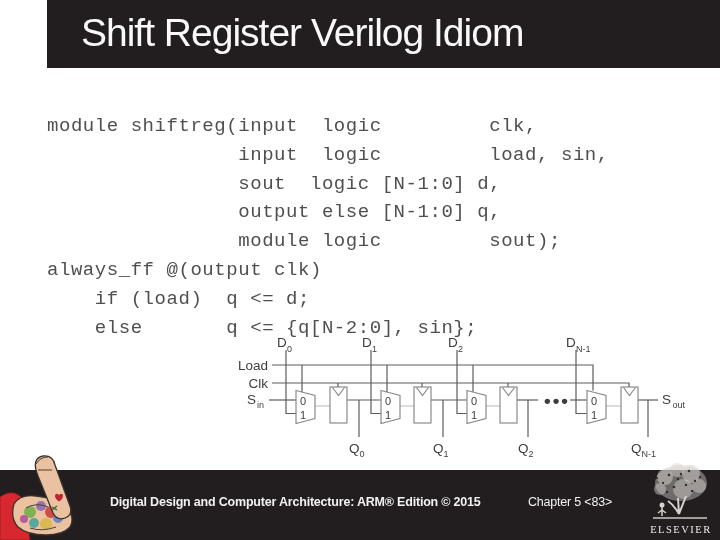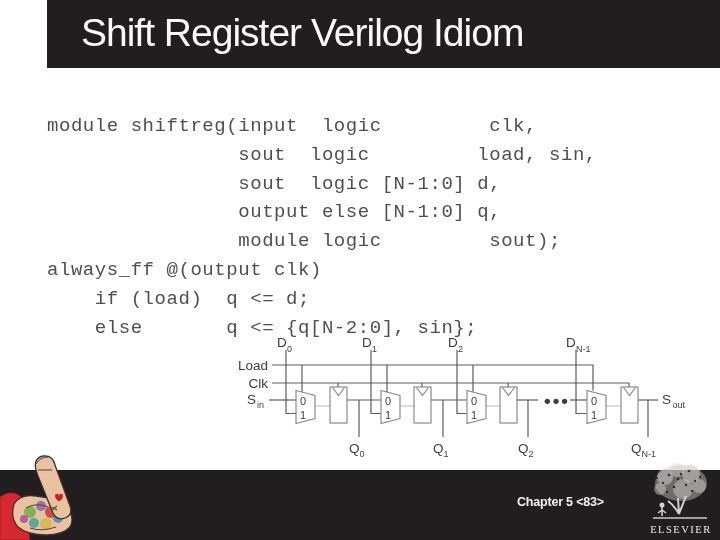--- a/index.html
+++ b/index.html
@@ -40,42 +40,42 @@
   
   .footer-bar{
     position:absolute; left:0; top:470px; width:720px; height:70px;
     background:#221e1f;
   }
   .footer-book{
     position:absolute; left:110px; top:495px; color:#f3f1f1;
     font-size:12.5px; font-weight:bold; letter-spacing:-0.2px; white-space:nowrap;
   }
   .footer-chapter{
-    position:absolute; left:517px; top:495px; color:#f3f1f1;
-    font-size:12.5px; font-weight:bold; letter-spacing:-0.2px; white-space:nowrap;
+    position:absolute; left:528px; top:495px; color:#f3f1f1;
+    font-size:12.5px; font-weight:normal; letter-spacing:-0.2px; white-space:nowrap;
   }
   .arm-art{ position:absolute; left:0; top:450px; }
   .elsevier{ position:absolute; left:645px; top:461px; }
   .elsevier text{
     font-family:"Liberation Serif", serif; font-size:10.5px;
     letter-spacing:1.5px; fill:#eeebe8;
   }
 </style>
 </head>
 <body>
 
 <div class="slide">
 
   <div class="title-bar">
     <h1>Shift Register Verilog Idiom</h1>
   </div>
 
   <div class="code">
     <div class="code-line">module shiftreg(input  logic         clk,</div>
-    <div class="code-line">                sout  logic         load, sin,</div>
+    <div class="code-line">                input  logic         load, sin,</div>
     <div class="code-line">                sout  logic [N-1:0] d,</div>
     <div class="code-line">                output else [N-1:0] q,</div>
     <div class="code-line">                module logic         sout);</div>
     <div class="code-line">always_ff @(output clk)</div>
     <div class="code-line">    if (load)  q &lt;= d;</div>
     <div class="code-line">    else       q &lt;= {q[N-2:0], sin};</div>
   </div>
 
   <svg class="diagram" width="490" height="134" viewBox="220 328 490 134">
 
@@ -173,20 +173,21 @@
       <text class="sig-label" x="433" y="453">Q</text>
       <text class="sub-label" x="443.5" y="457">1</text>
       <text class="sig-label" x="518" y="453">Q</text>
       <text class="sub-label" x="528.5" y="457">2</text>
       <text class="sig-label" x="631" y="453">Q</text>
       <text class="sub-label" x="641.5" y="457">N-1</text>
     </g>
   </svg>
 
   <div class="footer-bar"></div>
+  <div class="footer-book">Digital Design and Computer Architecture: ARM® Edition © 2015</div>
   <div class="footer-chapter">Chapter 5 &lt;83&gt;</div>
 
   <svg class="arm-art" width="130" height="90" viewBox="0 0 130 90">
     <defs>
       <clipPath id="bicepClip">
         <path d="M14,54 Q20,44 36,46 Q58,48 68,60 Q75,68 70,77 Q63,85 46,85 Q27,85 18,77 Q10,68 14,54 Z"></path>
       </clipPath>
     </defs>
 
     <path d="M0,47 Q11,39 20,46 Q27,52 26,62 L30,90 L0,90 Z" fill="#d7282f" stroke="#8e1b20" stroke-width="0.8"></path>

